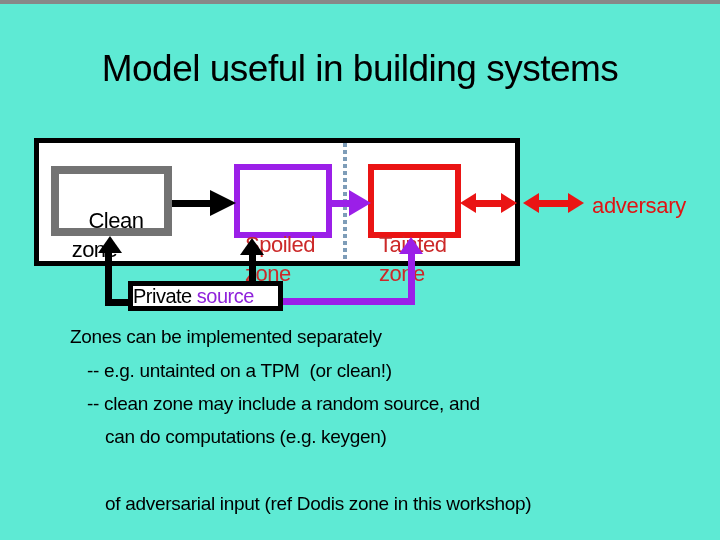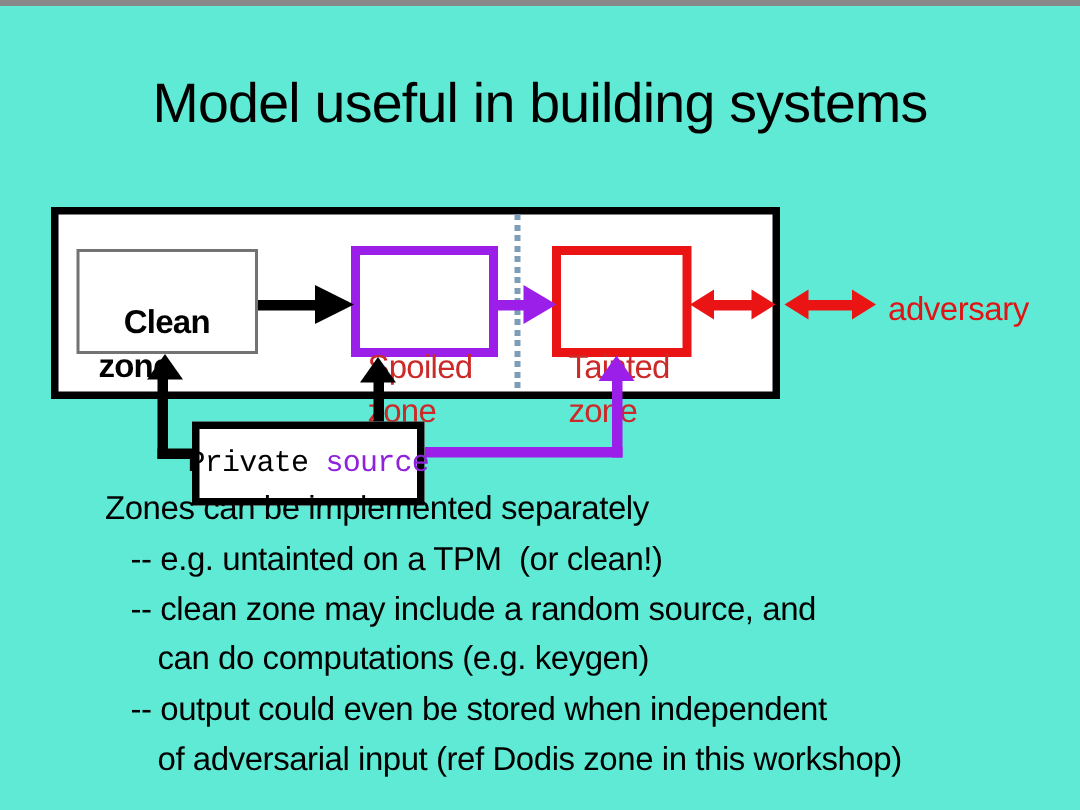--- a/index.html
+++ b/index.html
@@ -11,46 +11,46 @@
     position:absolute;top:44px;left:0;width:720px;text-align:center;
     font-size:37px;letter-spacing:-0.5px;color:#000;white-space:pre;
   }
   
   .outer-box{position:absolute;left:34px;top:134px;width:486px;height:128px;
     border:5px solid #000;box-sizing:border-box;background:#fff;}
   .dotted-line{position:absolute;left:343px;top:139px;width:4px;height:119px;
     background:repeating-linear-gradient(to bottom,#7E9DB8 0 4px,transparent 4px 7px);}
   .zone-box{position:absolute;box-sizing:border-box;background:#fff;
     font-size:22px;line-height:29px;letter-spacing:-0.5px;white-space:pre-wrap;}
-  .clean-box{left:51px;top:162px;width:121px;height:70px;border:2px solid #737373;
-    color:#000;padding:3px 0 0 7px;font-weight:bold;}
+  .clean-box{left:51px;top:162px;width:121px;height:70px;border:8px solid #737373;
+    color:#000;padding:3px 0 0 7px;}
   .spoiled-box{left:234px;top:160px;width:98px;height:74px;border:6px solid #9B1FE8;
     color:#CC2929;padding:2px 0 0 5px;}
   .tainted-box{left:368px;top:160px;width:93px;height:74px;border:6px solid #EA1414;
     color:#CC2929;padding:2px 0 0 5px;}
   .hline{position:absolute;height:7px;}
   .vline{position:absolute;width:7px;}
   .black{background:#000;}
   .purple{background:#9B1FE8;}
   .red{background:#EA1414;}
   .head{position:absolute;width:0;height:0;}
   .head-right-black{border-top:13px solid transparent;border-bottom:13px solid transparent;border-left:26px solid #000;}
   .head-right-purple{border-top:13px solid transparent;border-bottom:13px solid transparent;border-left:22px solid #9B1FE8;}
   .head-right-red{border-top:10px solid transparent;border-bottom:10px solid transparent;border-left:16px solid #EA1414;}
   .head-left-red{border-top:10px solid transparent;border-bottom:10px solid transparent;border-right:16px solid #EA1414;}
   .head-up-black{border-left:12px solid transparent;border-right:12px solid transparent;border-bottom:17px solid #000;}
   .head-up-purple{border-left:12px solid transparent;border-right:12px solid transparent;border-bottom:17px solid #9B1FE8;}
   .adversary{position:absolute;left:592px;top:189px;font-size:22px;color:#E01414;letter-spacing:-0.3px;}
-  .private-box{position:absolute;left:128px;top:277px;width:155px;height:56px;
+  .private-box{position:absolute;left:128px;top:277px;width:155px;height:30px;
     border:5px solid #000;box-sizing:border-box;background:#fff;
-    display:flex;align-items:center;justify-content:center;
-    font-size:20px;letter-spacing:-0.5px;color:#000;white-space:pre;font-family:Liberation Mono, monospace;}
+    display:flex;align-items:center;
+    font-size:20px;letter-spacing:-0.5px;color:#000;white-space:pre;}
   .private-box .inputs{color:#8F22DB;}
   
-  .body-line{position:absolute;font-size:22px;letter-spacing:-0.3px;color:#000;white-space:pre;}
+  .body-line{position:absolute;font-size:19px;letter-spacing:-0.3px;color:#000;white-space:pre;}
   .bl-0{left:70px;top:322px;}
   .bl-1{left:87px;top:356px;}
   .bl-2{left:87px;top:389px;}
   .bl-3{left:105px;top:422px;}
   .bl-4{left:87px;top:456px;}
   .bl-5{left:105px;top:489px;}
 </style>
 </head>
 <body>
 
@@ -117,16 +117,15 @@
   </div>
 
   <div class="private-box">
     <span>Private </span><span class="inputs">source</span>
   </div>
 
   <div class="body-line bl-0">Zones can be implemented separately</div>
   <div class="body-line bl-1">-- e.g. untainted on a TPM  (or clean!)</div>
   <div class="body-line bl-2">-- clean zone may include a random source, and</div>
   <div class="body-line bl-3">can do computations (e.g. keygen)</div>
-  <div class="body-line bl-4">-- output could even be stored when independent</div>
   <div class="body-line bl-5">of adversarial input (ref Dodis zone in this workshop)</div>
 
 </div>
 
 </body></html>

